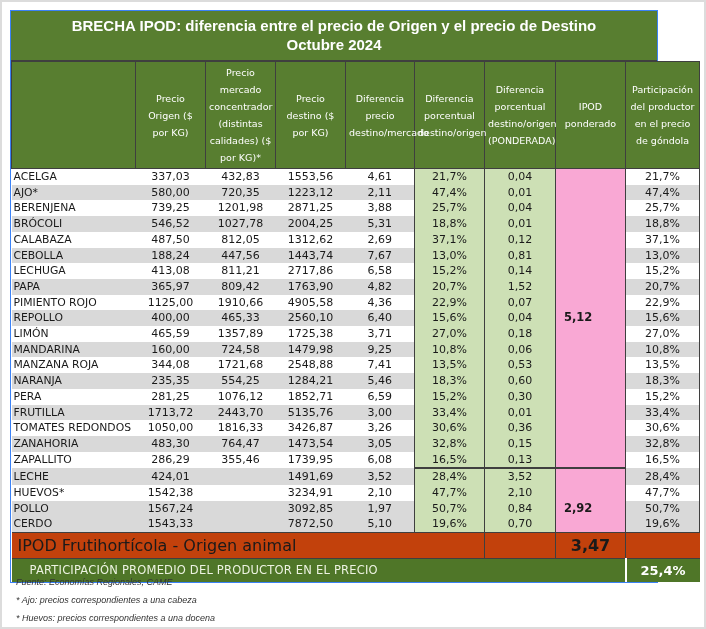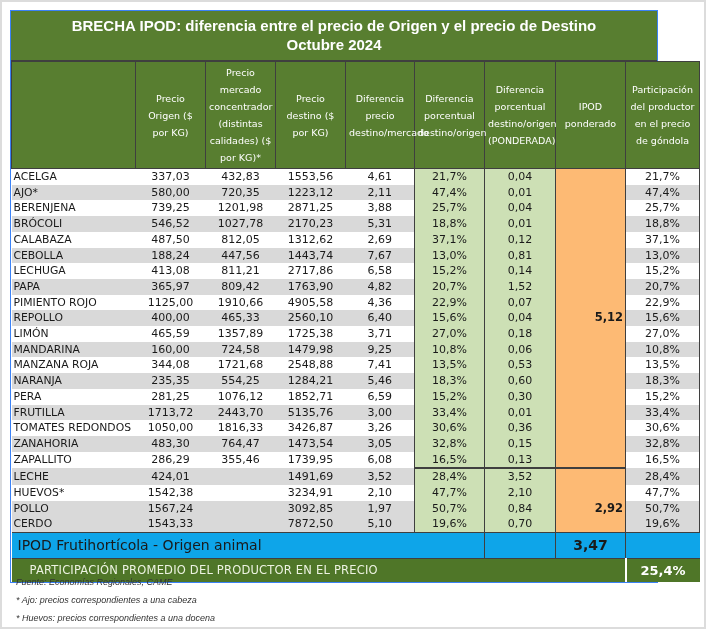--- a/index.html
+++ b/index.html
@@ -72,37 +72,37 @@
   }
   .c-name { text-align:left; font-size:10.8px; }
   .c-num  { text-align:center; }
   .c-pct, .c-pond {
     background:#cde0b5;
     text-align:center;
     border-left:1px solid #3f3f3f;
     border-right:1px solid #3f3f3f;
   }
   .c-ipod {
-    background:#fdba74;
-    text-align:right;
+    background:#f9a8d4;
+    text-align:left;
     font-weight:bold;
     font-size:11.5px;
     border-right:1px solid #3f3f3f;
     padding-left:8px;
   }
   .c-part { text-align:center; border-right:1px solid #3f3f3f; }
   tr.odd .c-name, tr.odd .c-num, tr.odd .c-part { background:#d9d9d9; }
   tr.even .c-name, tr.even .c-num, tr.even .c-part { background:#ffffff; }
   tr.group-start .c-pct,
   tr.group-start .c-pond,
   tr.group-start .c-ipod { border-top:2px solid #3f3f3f; }
   tr.summary td {
     height:26px;
-    font-size:14px;
-    background:#0ea5e9;
+    font-size:16px;
+    background:#c2410c;
     border-top:1.5px solid #3f3f3f;
     margin-top:21px;
   }
   .sum-label { text-align:left; padding-left:6px; }
   .sum-pond  { border-left:1px solid #3f3f3f; border-right:1px solid #3f3f3f; }
   .sum-ipod  { text-align:center; font-weight:bold; border-right:1px solid #3f3f3f; }
   tr.bar td {
     height:23px;
     background:#4f7628;
     border-top:1px solid #3f3f3f;
@@ -197,21 +197,21 @@
             <td class="c-num">3,88</td>
             <td class="c-pct">25,7%</td>
             <td class="c-pond">0,04</td>
             <td class="c-ipod"></td>
             <td class="c-part">25,7%</td>
           </tr>
           <tr class="odd">
             <td class="c-name">BRÓCOLI</td>
             <td class="c-num">546,52</td>
             <td class="c-num">1027,78</td>
-            <td class="c-num">2170,23</td>
+            <td class="c-num">2004,25</td>
             <td class="c-num">5,31</td>
             <td class="c-pct">18,8%</td>
             <td class="c-pond">0,01</td>
             <td class="c-ipod"></td>
             <td class="c-part">18,8%</td>
           </tr>
           <tr class="even">
             <td class="c-name">CALABAZA</td>
             <td class="c-num">487,50</td>
             <td class="c-num">812,05</td>

